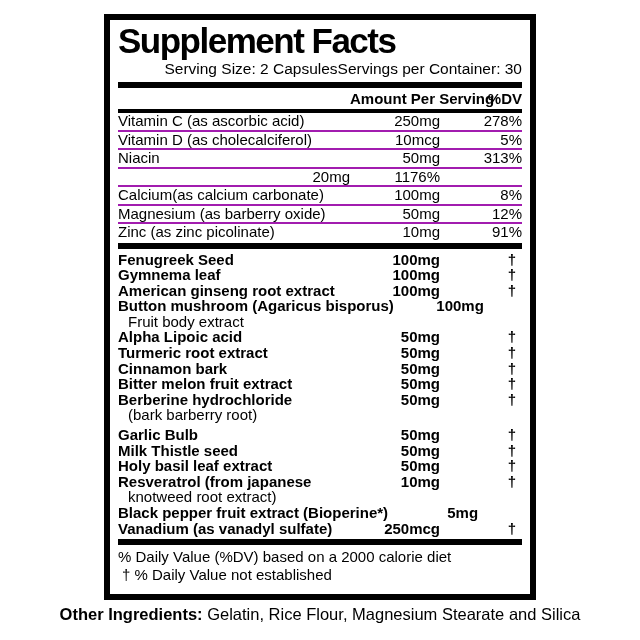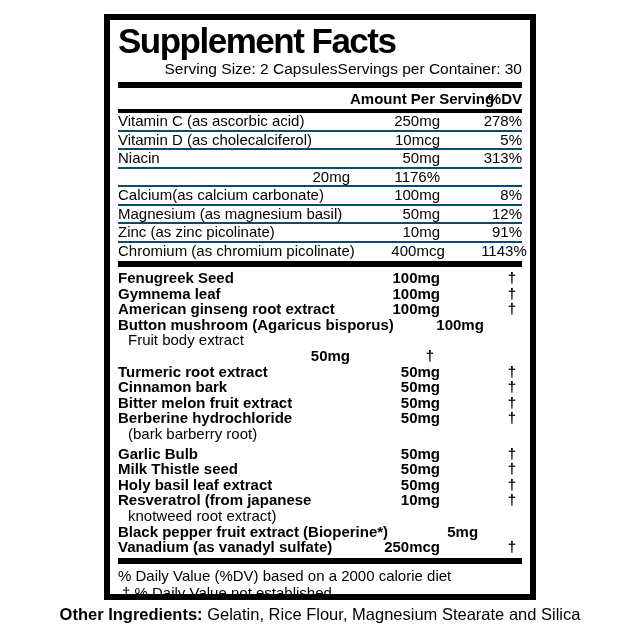--- a/index.html
+++ b/index.html
@@ -21,21 +21,21 @@
     font-size:15.5px;line-height:20px;
   }
   .bar{background:#000;}
   .bar-thick{height:6px;margin:3px 0 1px 0;}
   .bar-medium{height:4px;margin:1px 0 0 0;}
   .bar-divider{height:6px;margin:2px 0 3px 0;}
   .bar-bottom{height:6px;margin:3px 0 3px 0;}
   .row{display:grid;grid-template-columns:1fr 90px 82px;font-size:15px;}
   .header-row{font-weight:bold;font-size:15px;line-height:18px;margin-top:2px;}
   .vrow{line-height:16.5px;}
-  .vrow + .vrow{border-top:2px solid #0c4a6e;}
+  .vrow + .vrow{border-top:2px solid #a21caf;}
   .hrow{line-height:15.6px;font-weight:bold;}
   .hrow.gap{margin-top:4px;}
   .name{text-align:left;white-space:nowrap;}
   .amt{text-align:right;white-space:nowrap;}
   .dv{text-align:right;white-space:nowrap;}
   .dv.dag{padding-right:6px;}
   .cont{font-size:15px;line-height:15.6px;padding-left:10px;}
   .footnote{font-size:15px;line-height:17.5px;white-space:nowrap;}
   .footnote.second{padding-left:4px;}
   .other-ingredients{
@@ -86,34 +86,29 @@
         <div class="row vrow">
           <span class="amt">20mg</span>
           <span class="dv">1176%</span>
         </div>
         <div class="row vrow">
           <span class="name">Calcium(as calcium carbonate)</span>
           <span class="amt">100mg</span>
           <span class="dv">8%</span>
         </div>
         <div class="row vrow">
-          <span class="name">Magnesium (as magnesium basil)</span>
+          <span class="name">Magnesium (as barberry oxide)</span>
           <span class="amt">50mg</span>
           <span class="dv">12%</span>
         </div>
         <div class="row vrow">
           <span class="name">Zinc (as zinc picolinate)</span>
           <span class="amt">10mg</span>
           <span class="dv">91%</span>
         </div>
-        <div class="row vrow">
-          <span class="name">Chromium (as chromium picolinate)</span>
-          <span class="amt">400mcg</span>
-          <span class="dv">1143%</span>
-        </div>
       </div>
 
     <div class="bar bar-divider"></div>
 
     <div id="herbal-rows">
         <div class="row hrow">
           <span class="name">Fenugreek Seed</span>
           <span class="amt">100mg</span>
           <span class="dv dag">†</span>
         </div>
@@ -127,20 +122,21 @@
           <span class="amt">100mg</span>
           <span class="dv dag">†</span>
         </div>
         <div class="row hrow">
           <span class="name">Button mushroom (Agaricus bisporus)</span>
           <span class="amt">100mg</span>
           <span class="dv dag">†</span>
         </div>
         <div class="cont">Fruit body extract</div>
         <div class="row hrow">
+          <span class="name">Alpha Lipoic acid</span>
           <span class="amt">50mg</span>
           <span class="dv dag">†</span>
         </div>
         <div class="row hrow">
           <span class="name">Turmeric root extract</span>
           <span class="amt">50mg</span>
           <span class="dv dag">†</span>
         </div>
         <div class="row hrow">
           <span class="name">Cinnamon bark</span>

